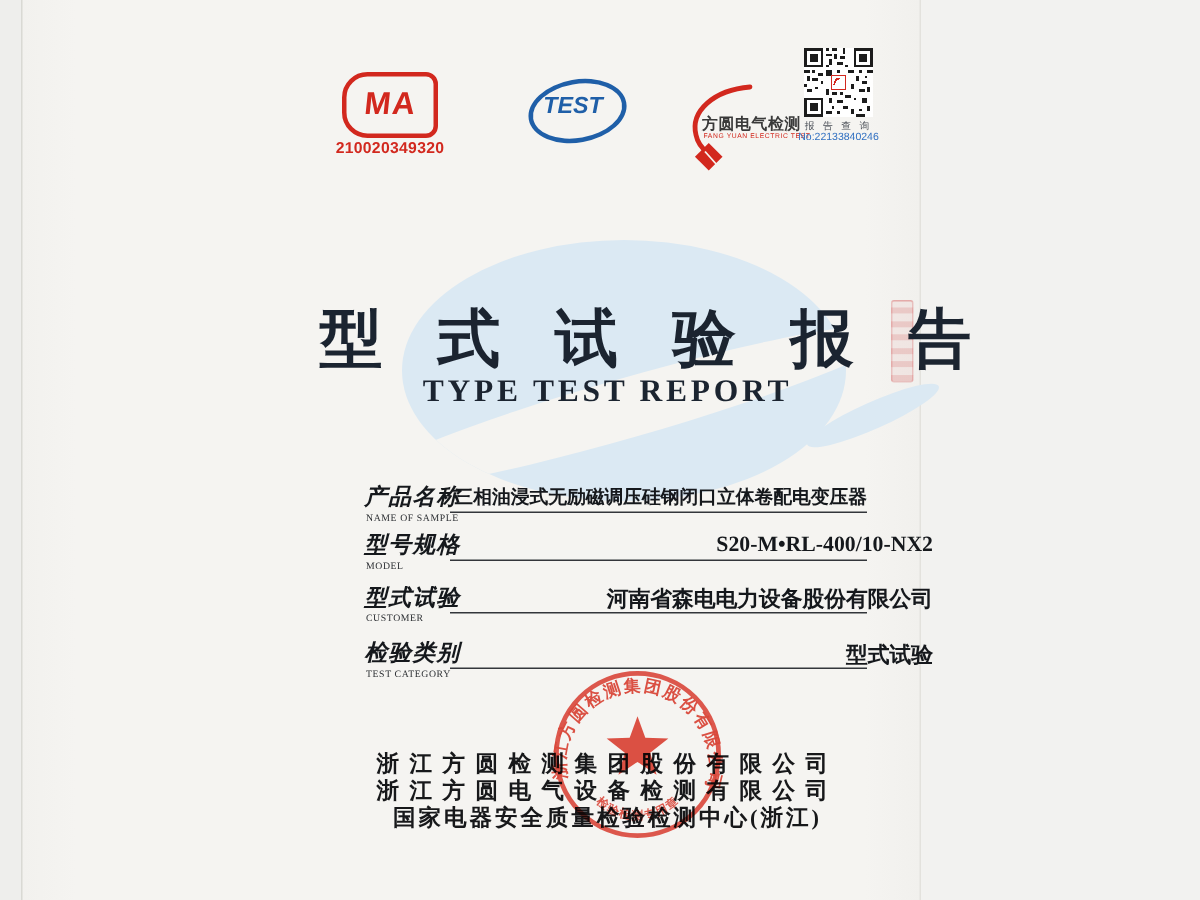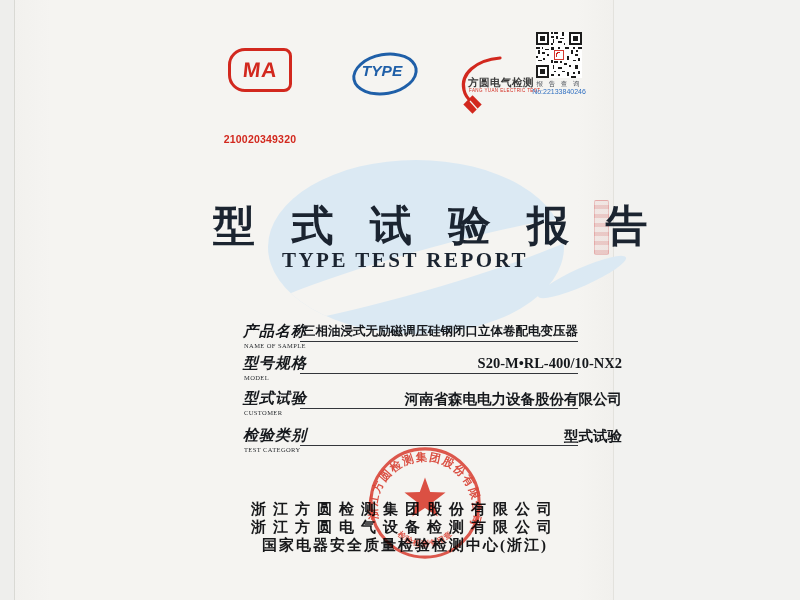--- a/index.html
+++ b/index.html
@@ -19,21 +19,21 @@
   .wm-tail{position:absolute;left:266px;top:108px;width:96px;height:18px;background:#dbe9f3;
     border-radius:50%;transform:rotate(-24deg);}
 
   
   .logos{position:absolute;left:0;top:0;width:410px;height:120px;z-index:3;}
   .cma{position:absolute;left:28px;top:48px;width:58px;height:38px;border:3.5px solid #d2281e;
     border-radius:17px 8px 8px 17px;display:flex;align-items:center;justify-content:center;}
   .cma span{color:#d2281e;font-weight:bold;font-size:21px;letter-spacing:1px;transform:skewX(-6deg);
     font-family:"Liberation Sans",sans-serif;}
   .cma-code{position:absolute;left:20px;top:93px;width:80px;text-align:center;color:#d2281e;
-    font-weight:bold;font-size:10.5px;font-family:"Liberation Sans",sans-serif;letter-spacing:.2px;margin-top:40px;}
+    font-weight:bold;font-size:10.5px;font-family:"Liberation Sans",sans-serif;letter-spacing:.2px;}
   .ilac{position:absolute;left:95px;top:47px;width:50px;height:50px;border-radius:50%;
     border:1.6px dashed #2a6db5;
     background:repeating-linear-gradient(0deg,rgba(42,109,181,0) 0 3px,rgba(42,109,181,.38) 3px 4.2px);
     display:flex;align-items:center;justify-content:center;}
   .ilac span{background:#f5f4f1;color:#1d5a9e;font-weight:bold;font-size:9.5px;padding:0 1px;
     font-family:"Liberation Sans",sans-serif;}
   .cnas{position:absolute;left:152px;top:53px;width:60px;height:36px;display:flex;align-items:center;justify-content:center;}
   .cnas-oval{position:absolute;left:0;top:0;width:100%;height:100%;border:3.5px solid #1f5fa8;
     border-radius:50%;transform:rotate(-10deg);}
   .cnas span{color:#1f5fa8;font-weight:bold;font-size:15.5px;font-style:italic;
@@ -105,21 +105,21 @@
 
     <div class="logos">
       <div class="cma">
         <span>MA</span>
       </div>
       <div class="cma-code">210020349320</div>
 
 
       <div class="cnas">
         <div class="cnas-oval"></div>
-        <span>TYPE</span>
+        <span>TEST</span>
       </div>
 
       <div class="fy">
         <svg width="84" height="66" viewBox="0 0 84 66">
           <path d="M 52 4 C 28 6 12 20 16 36 C 17 41 20 45 24 48" fill="none" stroke="#d2281e" stroke-width="3.2" stroke-linecap="round"></path>
           <rect x="18" y="44" width="13" height="13" transform="rotate(45 24.5 50.5)" fill="#d2281e"></rect>
           <path d="M 22 47 L 30 56" stroke="#f5f4f1" stroke-width="1.2"></path>
         </svg>
         <div class="fy-cn">方圆电气检测</div>
         <div class="fy-en">FANG YUAN ELECTRIC TEST</div>

